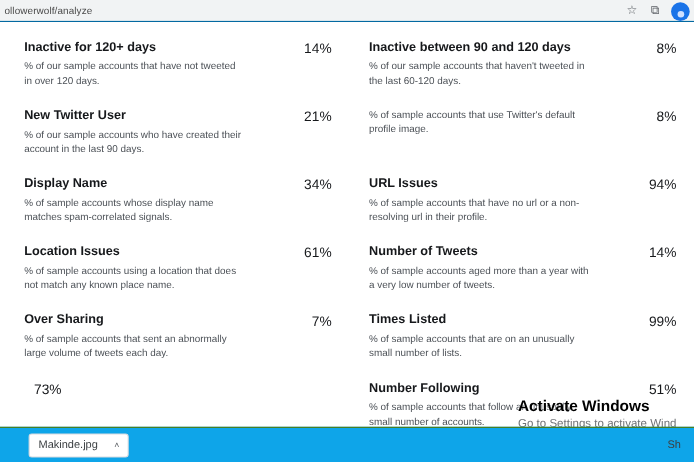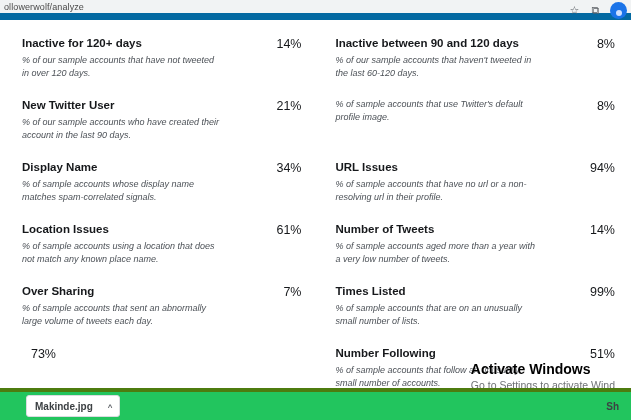--- a/index.html
+++ b/index.html
@@ -16,21 +16,21 @@
     background: #e9eaec;
     overflow: hidden;
   }
 
   
   .browser-bar {
     position: absolute;
     top: 0; left: 0;
     width: 631px; height: 20px;
     background: #f1f3f4;
-    border-bottom: 7px solid #0369a1;
+    border-bottom: 1px solid #0369a1;
     display: flex;
     align-items: center;
   }
   .url-text {
     font-size: 9px;
     color: #4a4a4a;
     padding-left: 4px;
     white-space: nowrap;
     overflow: hidden;
     letter-spacing: 0.1px;
@@ -93,21 +93,20 @@
   .cell-text { max-width: 224px; }
   .cell-title {
     font-size: 11.5px;
     font-weight: bold;
     color: #16181b;
     margin: 0 0 4px 0;
     line-height: 1.25;
   }
   .cell-desc {
     font-size: 9px;
-    font-style: italic;
     color: #4c5157;
     line-height: 1.42;
     margin: 0;
   }
   .cell-value {
     font-size: 12.5px;
     color: #16181b;
     white-space: nowrap;
     padding-left: 8px;
     padding-top: 1px;
@@ -136,26 +135,25 @@
     color: #6f7276;
     margin-top: 2px;
     line-height: 1.2;
   }
 
   
   .shelf {
     position: absolute;
     left: 0; bottom: 0;
     width: 631px; height: 32px;
-    background: #22c55e;
-    border-top: 4px solid #4d7c0f;
+    background: #0ea5e9;
+    border-top: 1px solid #4d7c0f;
     display: flex;
     align-items: center;
     padding: 0 8px;
-    font-weight: bold;
   }
   .download-item {
     display: flex;
     align-items: center;
     height: 22px;
     background: #ffffff;
     border: 1px solid #dadce0;
     border-radius: 3px;
     padding: 0 2px 0 8px;
     margin-left: 18px;

